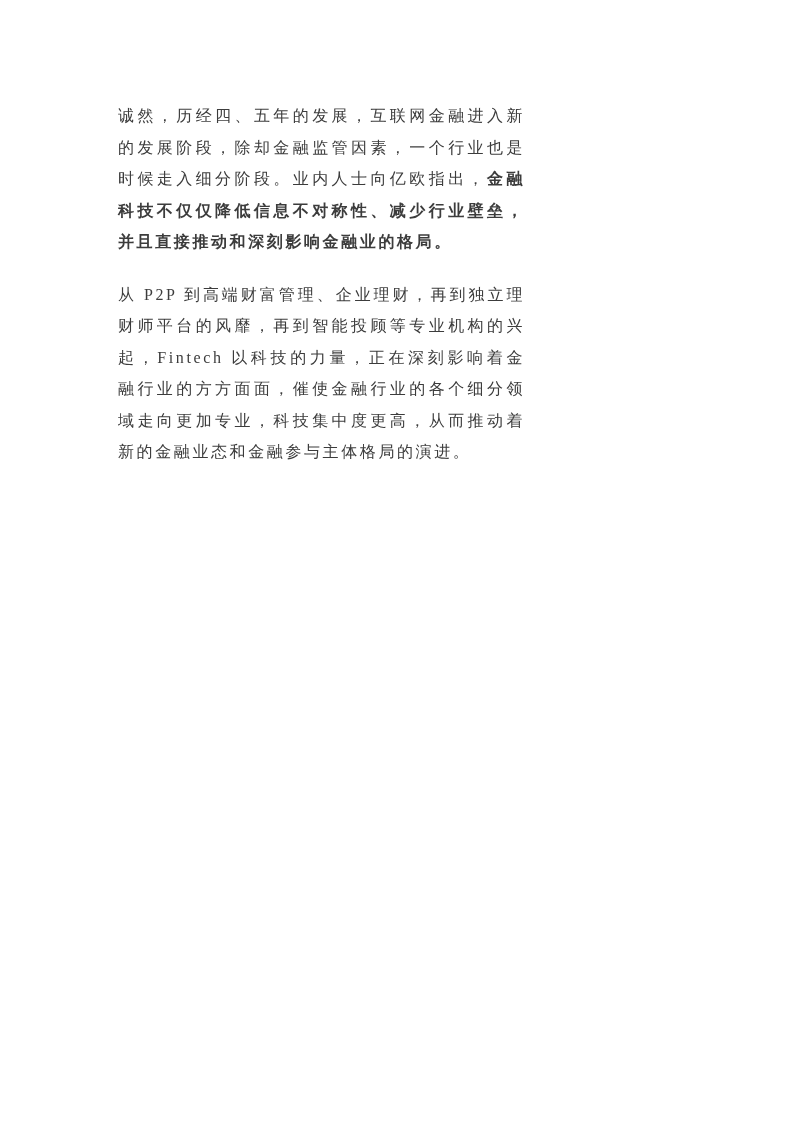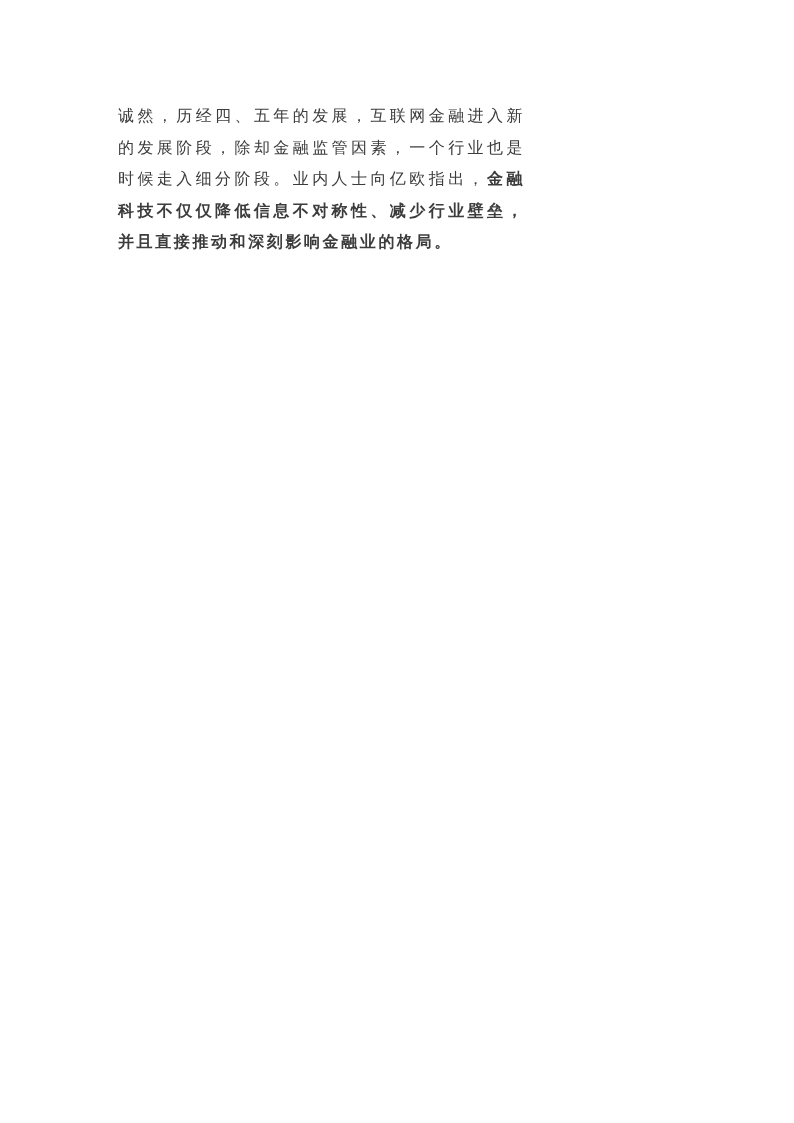--- a/index.html
+++ b/index.html
@@ -28,13 +28,14 @@
   }
   .para .bold {
     font-weight: bold;
   }
 </style>
 </head>
 <body>
 
 <div class="page">
   <p class="para"><span>诚然，历经四、五年的发展，互联网金融进入新的发展阶段，除却金融监管因素，一个行业也是时候走入细分阶段。业内人士向亿欧指出，</span><span class="bold">金融科技不仅仅降低信息不对称性、减少行业壁垒，并且直接推动和深刻影响金融业的格局。</span></p>
+  <p class="para"><span>从 P2P 到高端财富管理、企业理财，再到独立理财师平台的风靡，再到智能投顾等专业机构的兴起，Fintech 以科技的力量，正在深刻影响着金融行业的方方面面，催使金融行业的各个细分领域走向更加专业，科技集中度更高，从而推动着新的金融业态和金融参与主体格局的演进。</span><span class="bold"></span></p>
 </div>
 
 </body></html>

